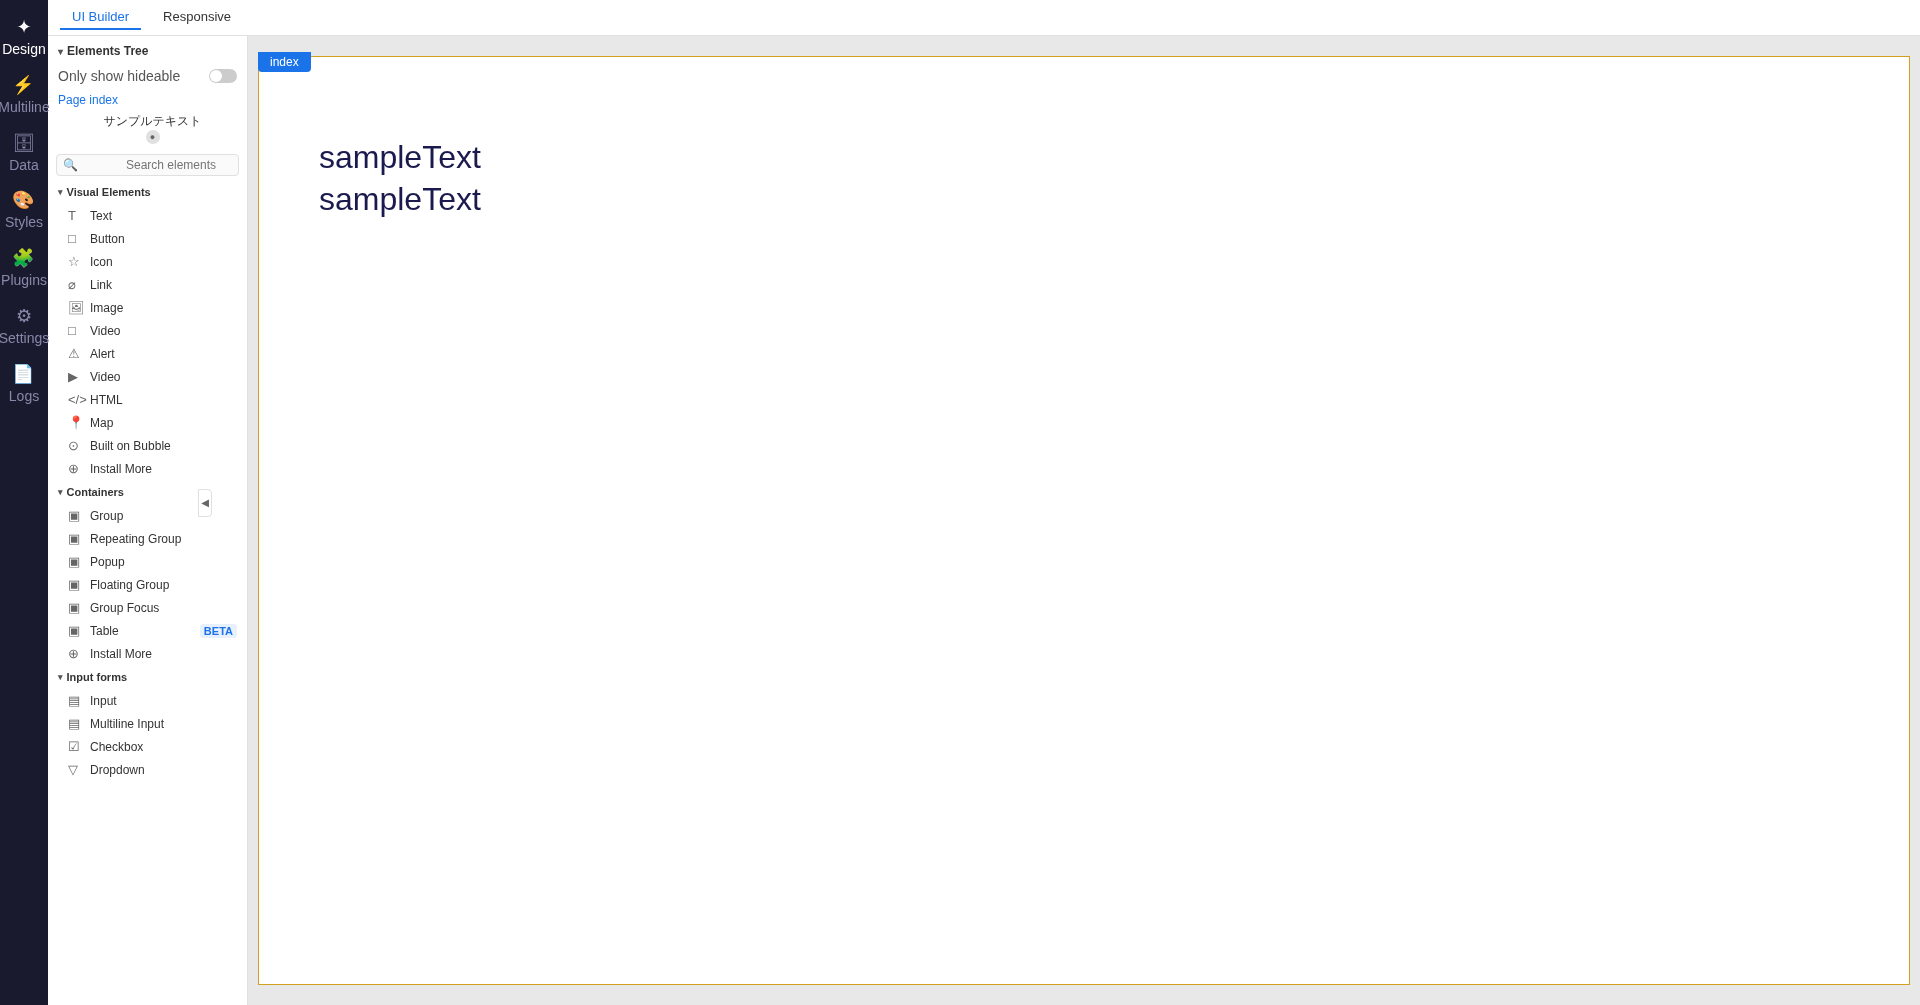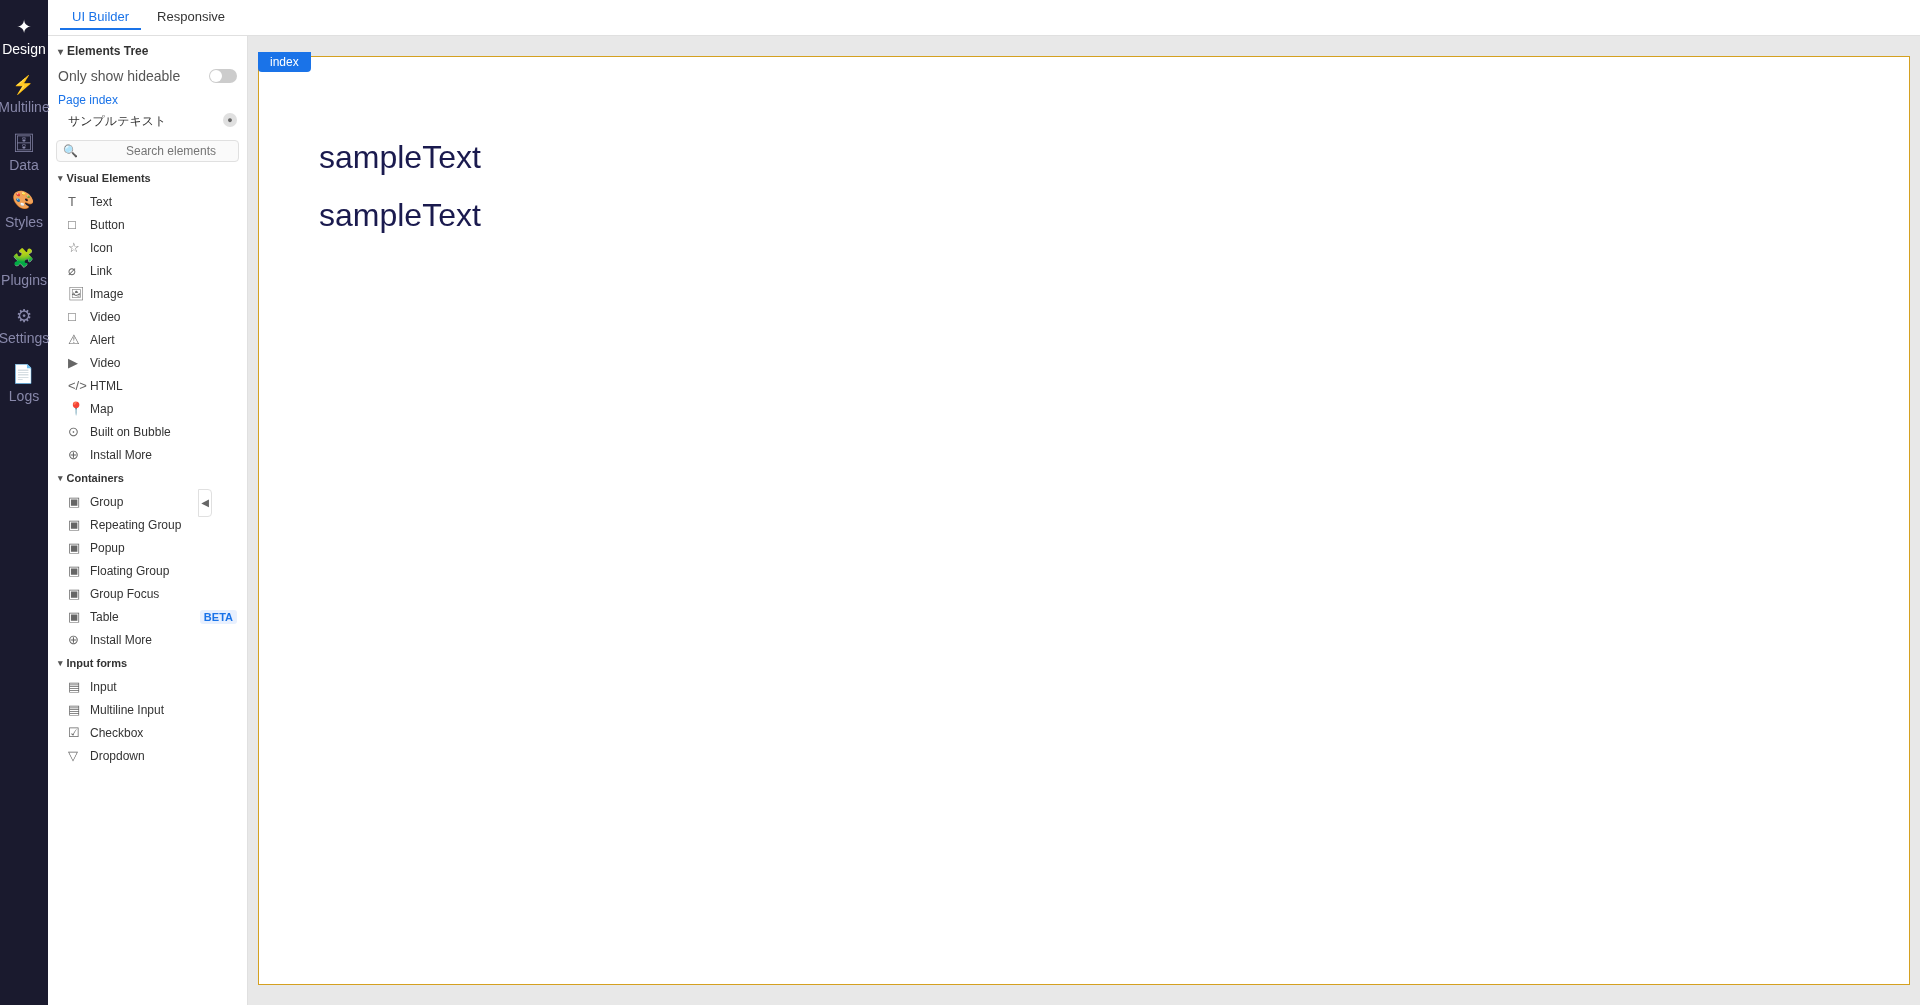--- a/index.html
+++ b/index.html
@@ -43,21 +43,21 @@
     }
 
     
     .top-bar {
       height: 36px;
       background: #fff;
       border-bottom: 1px solid #e0e0e0;
       display: flex;
       align-items: center;
       padding: 0 12px;
-      gap: 4px;
+      gap: 10px;
       flex-shrink: 0;
     }
     .tab-btn {
       padding: 4px 12px;
       border: none;
       background: none;
       cursor: pointer;
       font-size: 13px;
       color: #333;
       border-bottom: 2px solid transparent;
@@ -129,22 +129,23 @@
       font-size: 12px;
       color: #1a73e8;
       cursor: pointer;
       font-weight: 500;
     }
     .sample-text-row {
       padding: 3px 10px 6px 20px;
       font-size: 12px;
       color: #333;
       display: flex;
-      align-items: flex-start;
+      align-items: center;
       justify-content: space-between;
+      flex-direction: column;
     }
     .sample-text-row .circle-btn {
       width: 14px; height: 14px;
       border-radius: 50%;
       background: #e0e0e0;
       display: flex; align-items: center; justify-content: center;
       font-size: 9px; color: #666; cursor: pointer;
     }
 
     .search-box {
@@ -245,21 +246,21 @@
       bottom: 20px;
       background: #fff;
       border: 1.5px solid #d4a020;
       overflow: hidden;
     }
 
     .canvas-content {
       padding: 80px 60px;
       display: flex;
       flex-direction: column;
-      gap: 16px;
+      gap: 0;
     }
 
     .sample-text-display {
       font-size: 32px;
       color: #1a1a4e;
       font-weight: 400;
       line-height: 1.3;
     }
 
     

